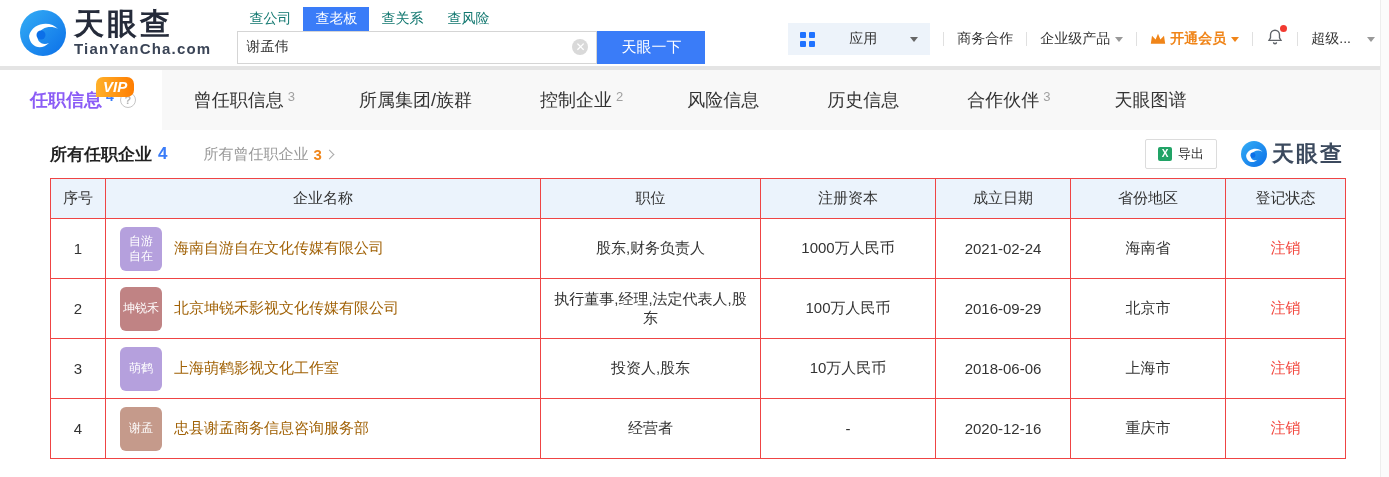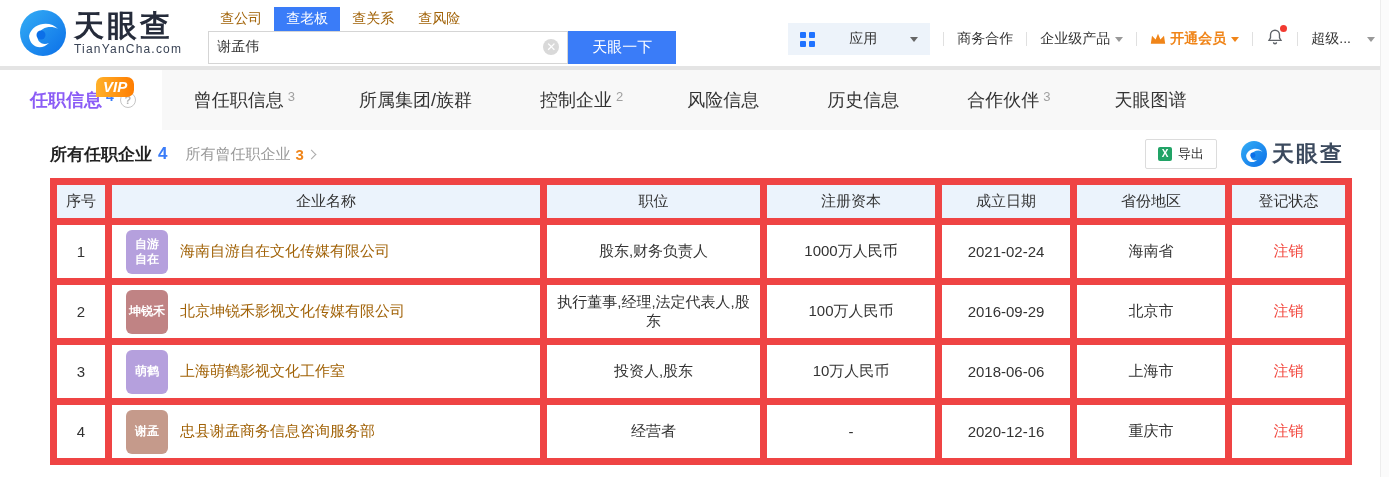--- a/index.html
+++ b/index.html
@@ -4,27 +4,27 @@
 <style>
   * { margin:0; padding:0; box-sizing:border-box; }
   html,body { width:1389px; height:477px; background:#fff; overflow:hidden;
     font-family:"Liberation Sans","DejaVu Sans",sans-serif; color:#333; }
 
   
   .header { height:66px; display:flex; align-items:center; padding-left:20px; position:relative; background:#fff; }
   .logo { display:flex; align-items:center; }
   .logo-text { margin-left:8px; display:flex; flex-direction:column; }
   .logo-name { font-size:30px; font-weight:bold; color:#252b3a; letter-spacing:3px; line-height:30px; }
-  .logo-domain { font-size:12px; font-weight:normal; color:#3a4456; letter-spacing:1.2px; margin-top:1px; }
+  .logo-domain { font-size:15px; font-weight:bold; color:#3a4456; letter-spacing:1.2px; margin-top:1px; }
   .promo { margin-left:14px; background:#e5332e; color:#fff; padding:5px 10px; font-size:13px; line-height:20px; }
   .promo div:first-child { letter-spacing:3.5px; }
 
   .search-wrap { margin-left:26px; padding-top:4px; }
   .search-tabs { display:flex; font-size:14px; }
-  .search-tab { padding:3px 12px; cursor:pointer; color:#a16207; }
+  .search-tab { padding:3px 12px; cursor:pointer; color:#0f766e; }
   .search-tab.active { background:#3a7cf8; color:#fff; }
   .search-row { display:flex; }
   .search-box { width:360px; height:33px; border:1px solid #d5d5d5; display:flex; align-items:center; padding:0 8px; }
   .search-box input { flex:1; border:none; outline:none; font-size:14px; color:#333;
     font-family:"Liberation Sans","DejaVu Sans",sans-serif; }
   .clear-ic { width:16px; height:16px; border-radius:50%; background:#d9d9d9; color:#fff;
     font-size:12px; line-height:16px; text-align:center; cursor:pointer; }
   .search-btn { width:108px; height:33px; background:#3a7cf8; color:#fff; font-size:15px;
     border:none; cursor:pointer; }
 
@@ -57,41 +57,41 @@
   .vip-badge { position:absolute; top:7px; left:96px; background:linear-gradient(90deg,#ffb12a,#ff7d00);
     color:#fff; font-size:15px; font-style:italic; font-weight:bold; padding:1px 7px 2px;
     border-radius:7px 7px 7px 0; }
   .help-ic { width:16px; height:16px; border:1px solid #c5c5c5; border-radius:50%; color:#b5b5b5;
     font-size:11px; line-height:14px; text-align:center; margin-left:6px; font-weight:bold; }
 
   
   .section { height:48px; display:flex; align-items:center; padding:0 45px 0 50px; position:relative; }
   .sec-title { font-size:17px; font-weight:bold; color:#222; }
   .sec-count { font-size:17px; font-weight:bold; color:#3a7cf8; margin-left:6px; }
-  .sec-secondary { font-size:15px; color:#999; margin-left:18px; cursor:pointer; display:flex; align-items:center; }
+  .sec-secondary { font-size:15px; color:#999; margin-left:36px; cursor:pointer; display:flex; align-items:center; }
   .sec-sec-count { color:#f08519; font-weight:bold; margin-left:5px; }
   .chev { display:inline-block; width:7px; height:7px; border-top:1px solid #aaa; border-right:1px solid #aaa;
     transform:rotate(45deg); margin-left:4px; }
   .sec-right { position:absolute; right:45px; display:flex; align-items:center; }
   .export-btn { display:flex; align-items:center; border:1px solid #dcdcdc; border-radius:2px;
     background:#fff; height:30px; padding:0 12px; font-size:13px; color:#333; cursor:pointer; }
   .xls-ic { width:14px; height:14px; background:#21a366; border-radius:2px; color:#fff; font-size:10px;
     font-weight:bold; line-height:14px; text-align:center; margin-right:6px; }
   .watermark { display:flex; align-items:center; margin-left:24px; }
   .wm-text { font-size:22px; font-weight:bold; color:#3c4a5e; letter-spacing:2px; margin-left:5px; }
 
   
   table { border-collapse:collapse; table-layout:fixed; width:1295px; margin-left:50px; }
-  th,td { border:7px solid #ef4444; text-align:center; font-size:15px; color:#333;margin-top:19px; }
+  th,td { border:1px solid #ef4444; text-align:center; font-size:15px; color:#333;margin-top:19px; }
   thead th { background:#ebf3fc; height:40px; font-weight:500; }
   tbody td { height:60px; background:#fff; }
   td.company-cell { text-align:left; padding-left:14px; }
   .company-inner { display:flex; align-items:center; }
   .avatar { width:42px; height:44px; border-radius:6px; color:#fff; font-size:12px; line-height:15px;
-    display:flex; flex-direction:column; align-items:center; justify-content:center; flex:none;font-weight:bold; }
+    display:flex; flex-direction:column; align-items:center; justify-content:center; flex:none; }
   .company-link { color:#a16207; margin-left:12px; cursor:pointer; }
   .status-red { color:#f2483f; }
   td.pos-cell { padding:0 10px; }
 
   
   .scroll-track { position:absolute; top:0; right:0; width:9px; height:477px; background:#fbfbfb;
     border-left:1px solid #ededed; }
 </style>
 </head>
 <body>

